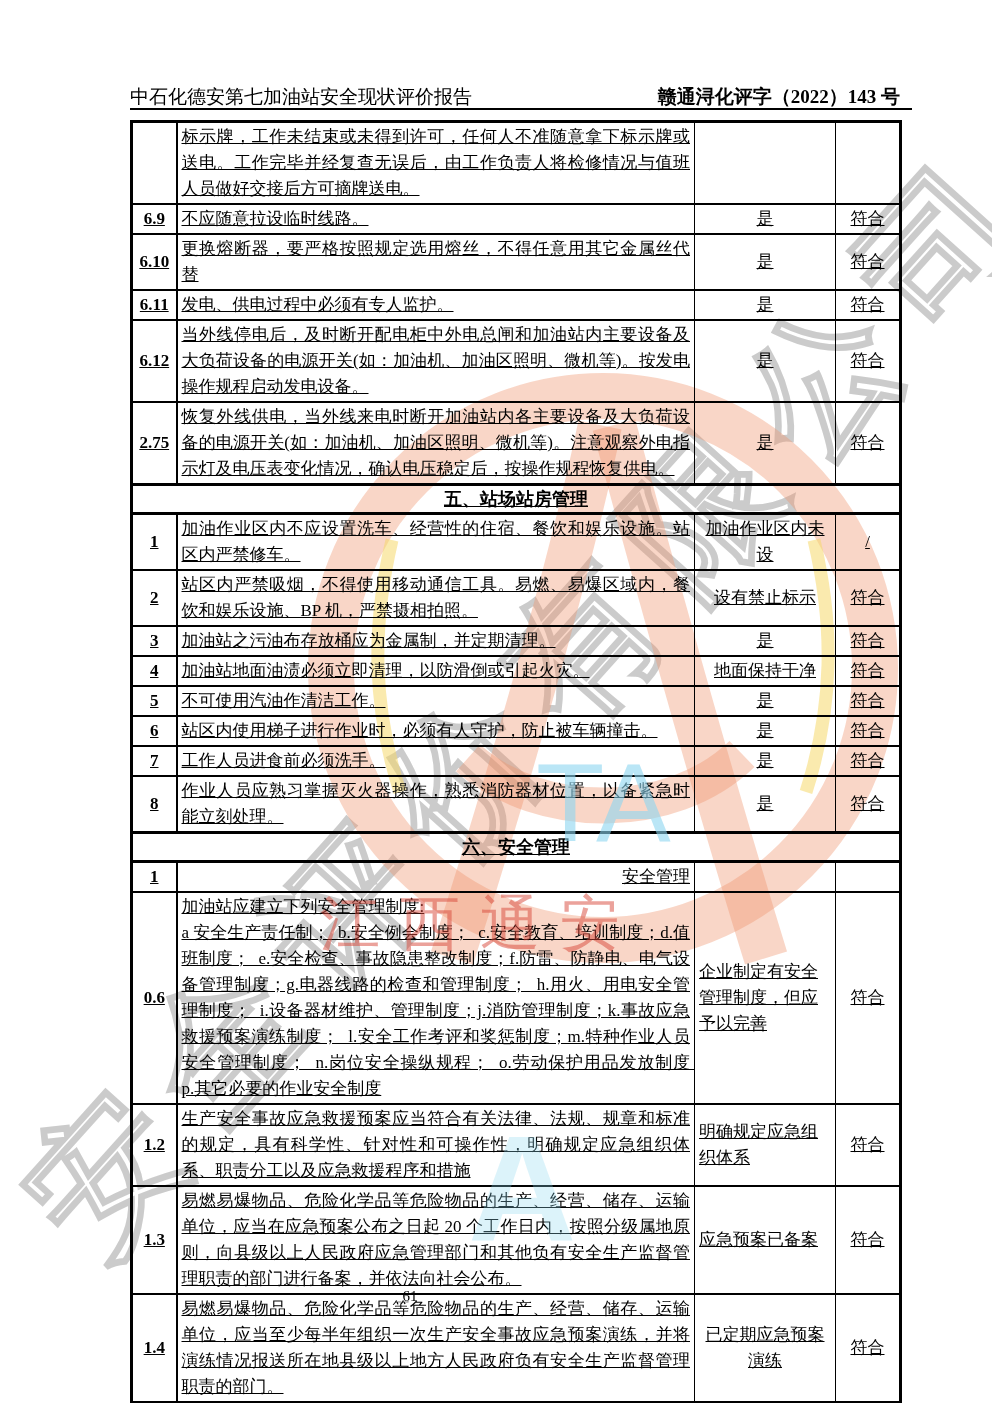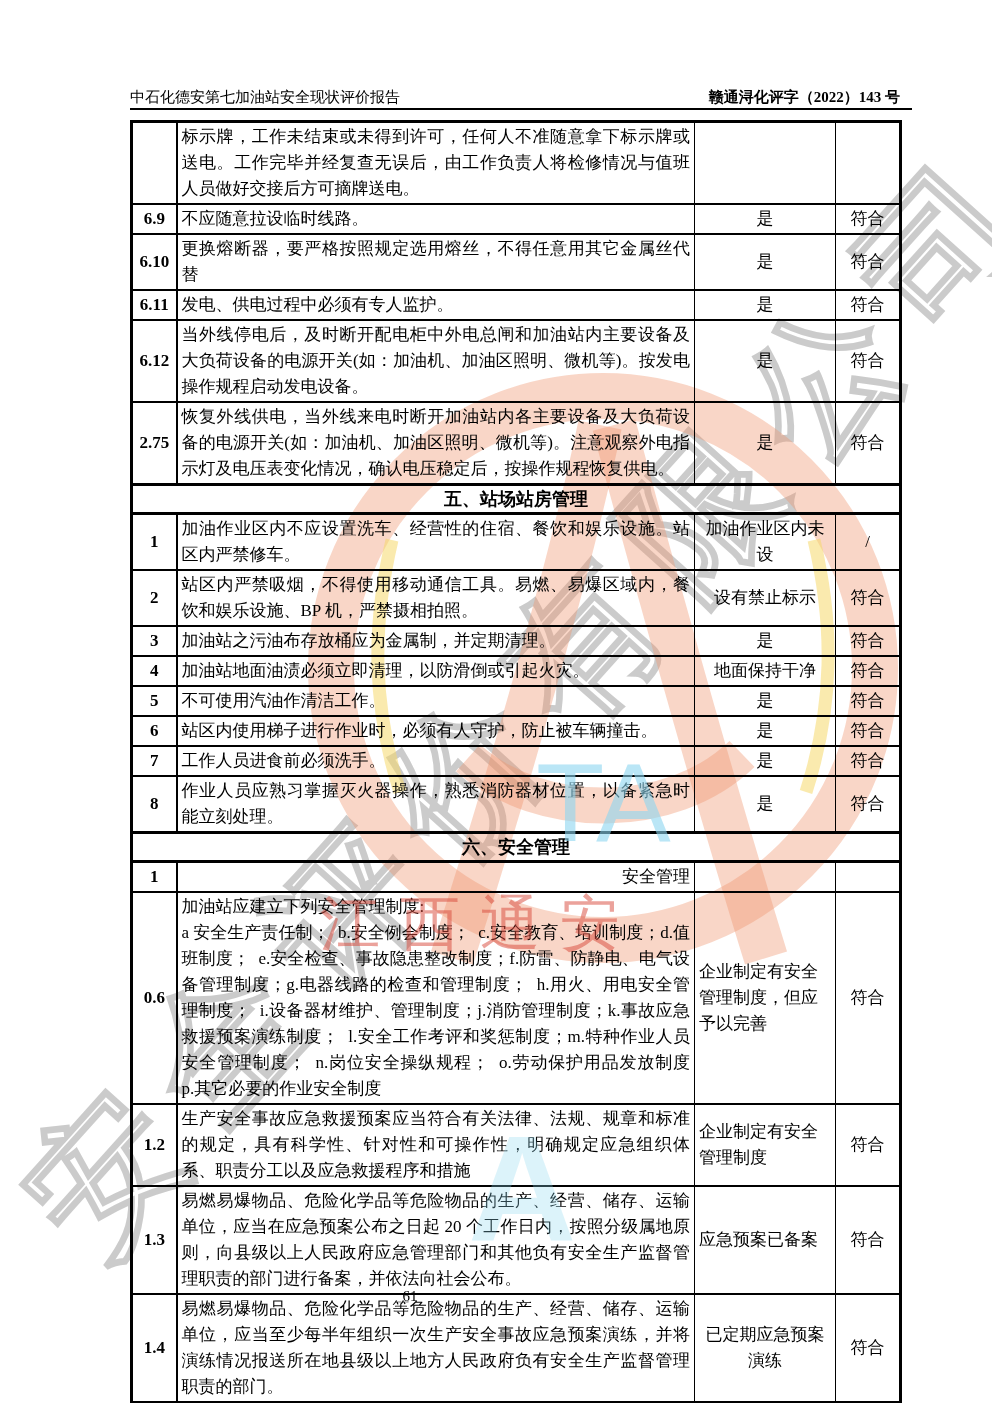--- a/index.html
+++ b/index.html
@@ -4,34 +4,34 @@
 <style>
   html,body{margin:0;padding:0;}
   body{
     width:992px;height:1403px;position:relative;background:#ffffff;
     font-family:"Liberation Serif","DejaVu Serif",serif;color:#000;
     overflow:hidden;
   }
   
   .pg-header{
     position:absolute;left:130px;top:84px;width:770px;height:24px;
-    font-size:15px;line-height:22px;
+    font-size:19px;line-height:22px;
     display:flex;justify-content:space-between;align-items:flex-end;
   }
   .pg-header .right{font-weight:bold;}
   .header-rule{
     position:absolute;left:130px;top:108px;width:782px;height:0;
     border-top:2px solid #000;
   }
   
   .eval-table{
     position:absolute;left:130px;top:120px;width:769px;
     border-collapse:collapse;table-layout:fixed;
     font-size:17px;line-height:26px;
-    position:absolute;z-index:2;
+    position:absolute;z-index:2;text-decoration:underline;
   }
   .eval-table td{
     border:1px solid #000;
     border-top:2px solid #000;border-bottom:2px solid #000;
     padding:1px 4px;vertical-align:middle;
     overflow:hidden;
   }
   .eval-table{border:3px solid #000;}
   .c-id{
     width:45px;text-align:center;font-weight:bold;
@@ -211,21 +211,21 @@
     <tr style="height:206px">
       <td class="c-id">0.6</td>
       <td class="c-content">加油站应建立下列安全管理制度:
 a 安全生产责任制；  b.安全例会制度；  c.安全教育、培训制度；d.值班制度；  e.安全检查、事故隐患整改制度；f.防雷、防静电、电气设备管理制度；g.电器线路的检查和管理制度；  h.用火、用电安全管理制度；  i.设备器材维护、管理制度；j.消防管理制度；k.事故应急救援预案演练制度；  l.安全工作考评和奖惩制度；m.特种作业人员安全管理制度；  n.岗位安全操纵规程；  o.劳动保护用品发放制度　p.其它必要的作业安全制度</td>
       <td class="c-remark left">企业制定有安全管理制度，但应予以完善</td>
       <td class="c-concl">符合</td>
     </tr>
     <tr style="height:76px">
       <td class="c-id">1.2</td>
       <td class="c-content">生产安全事故应急救援预案应当符合有关法律、法规、规章和标准的规定，具有科学性、针对性和可操作性，明确规定应急组织体系、职责分工以及应急救援程序和措施</td>
-      <td class="c-remark left">企业制定有安全管理制度</td>
+      <td class="c-remark left">明确规定应急组织体系</td>
       <td class="c-concl">符合</td>
     </tr>
     <tr style="height:100px">
       <td class="c-id">1.3</td>
       <td class="c-content">易燃易爆物品、危险化学品等危险物品的生产、经营、储存、运输单位，应当在应急预案公布之日起 20 个工作日内，按照分级属地原则，向县级以上人民政府应急管理部门和其他负有安全生产监督管理职责的部门进行备案，并依法向社会公布。</td>
       <td class="c-remark left">应急预案已备案</td>
       <td class="c-concl">符合</td>
     </tr>
     <tr style="height:104px">
       <td class="c-id">1.4</td>

